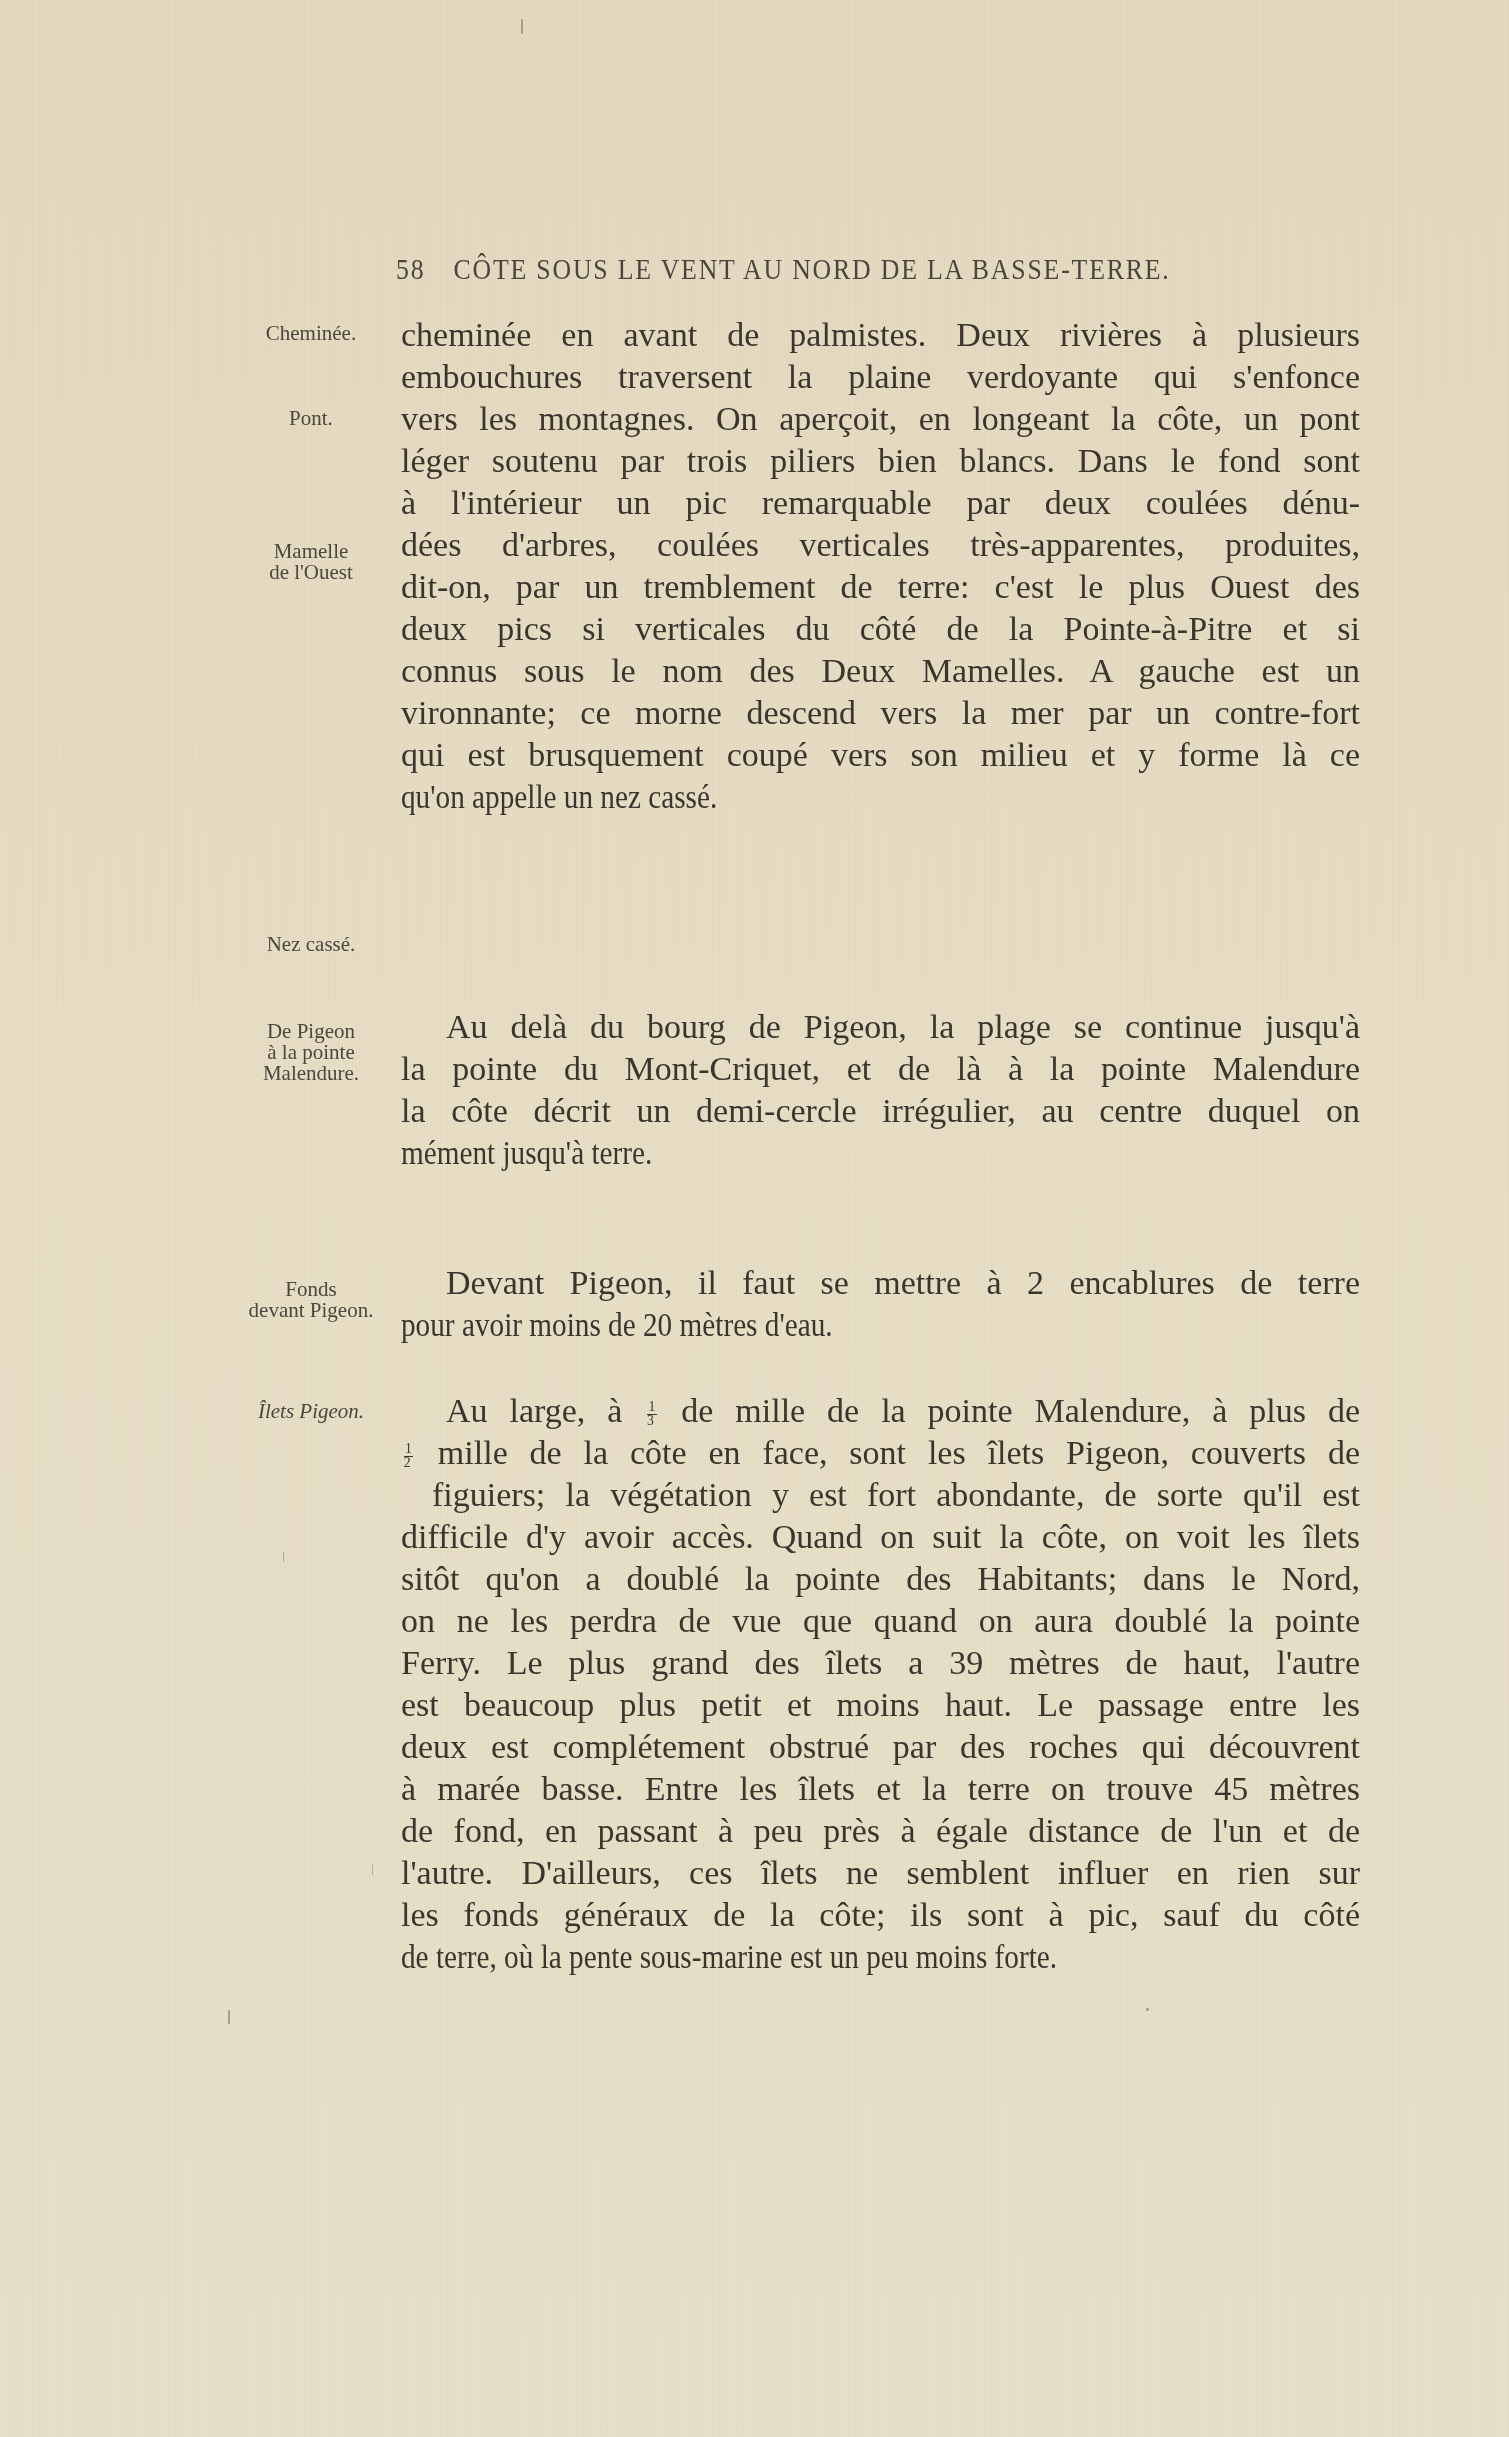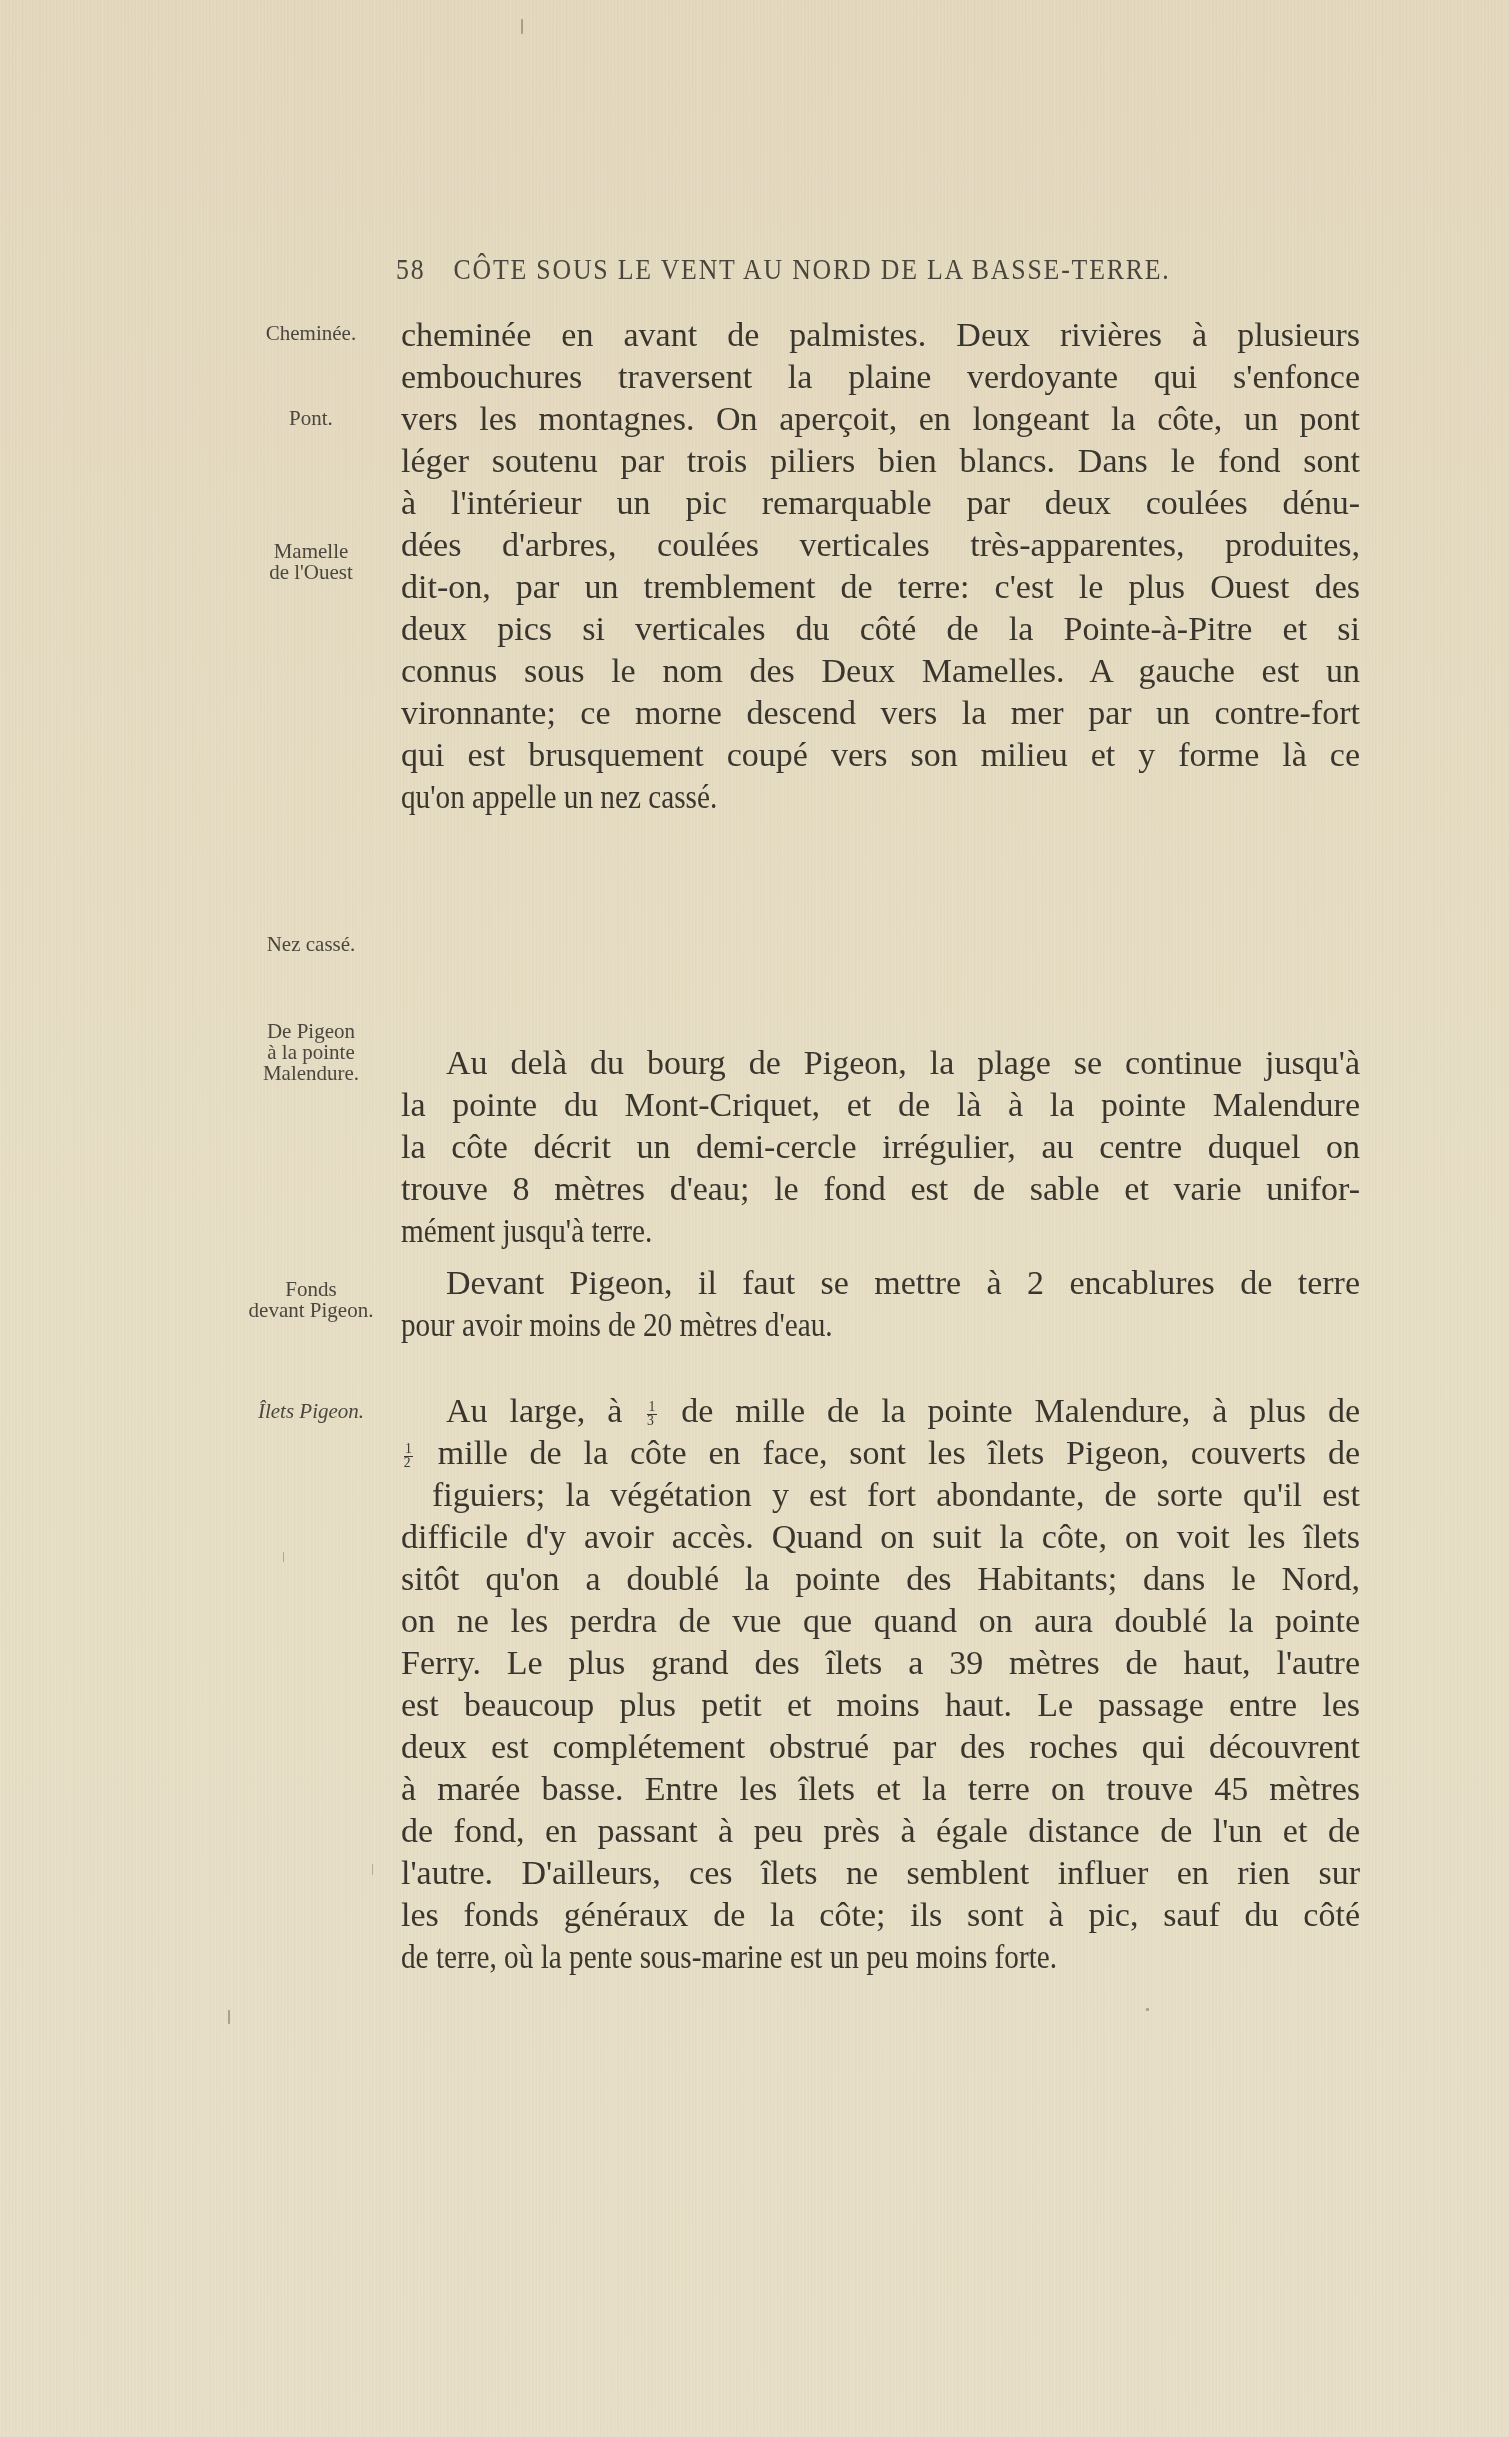--- a/index.html
+++ b/index.html
@@ -124,24 +124,23 @@
   <div class="line" style="width: auto;">dées d'arbres, coulées verticales très-apparentes, produites,</div>
   <div class="line" style="width: auto;">dit-on, par un tremblement de terre: c'est le plus Ouest des</div>
   <div class="line" style="width: auto;">deux pics si verticales du côté de la Pointe-à-Pitre et si</div>
   <div class="line" style="width: auto;">connus sous le nom des Deux Mamelles. A gauche est un</div>
   <div class="line" style="width: auto;">vironnante; ce morne descend vers la mer par un contre-fort</div>
   <div class="line" style="width: auto;">qui est brusquement coupé vers son milieu et y forme là ce</div>
   <div class="line last" style="width: 1115px; transform: scaleX(0.86);">qu'on appelle un nez cassé.</div>
 </div>
 
 <div class="column" style="top:1006px;">
-  <div class="line indent" style="width: auto; margin-top: 36px;">Au delà du bourg de Pigeon, la plage se continue jusqu'à</div>
+  <div class="line indent" style="width: auto;">Au delà du bourg de Pigeon, la plage se continue jusqu'à</div>
   <div class="line" style="width: auto;">la pointe du Mont-Criquet, et de là à la pointe Malendure</div>
   <div class="line" style="width: auto;">la côte décrit un demi-cercle irrégulier, au centre duquel on</div>
-  <div class="line" style="width: auto;">trouve 8 mètres d'eau; le fond est de sable et varie unifor-</div>
   <div class="line last" style="width: 1115px; transform: scaleX(0.86);">mément jusqu'à terre.</div>
 </div>
 
 <div class="column" style="top:1262px;">
   <div class="line indent" style="width: auto;">Devant Pigeon, il faut se mettre à 2 encablures de terre</div>
   <div class="line last" style="width: 1115px; transform: scaleX(0.86);">pour avoir moins de 20 mètres d'eau.</div>
 </div>
 
 <div class="column" style="top:1390px;">
   <div class="line indent" style="width: auto;">

